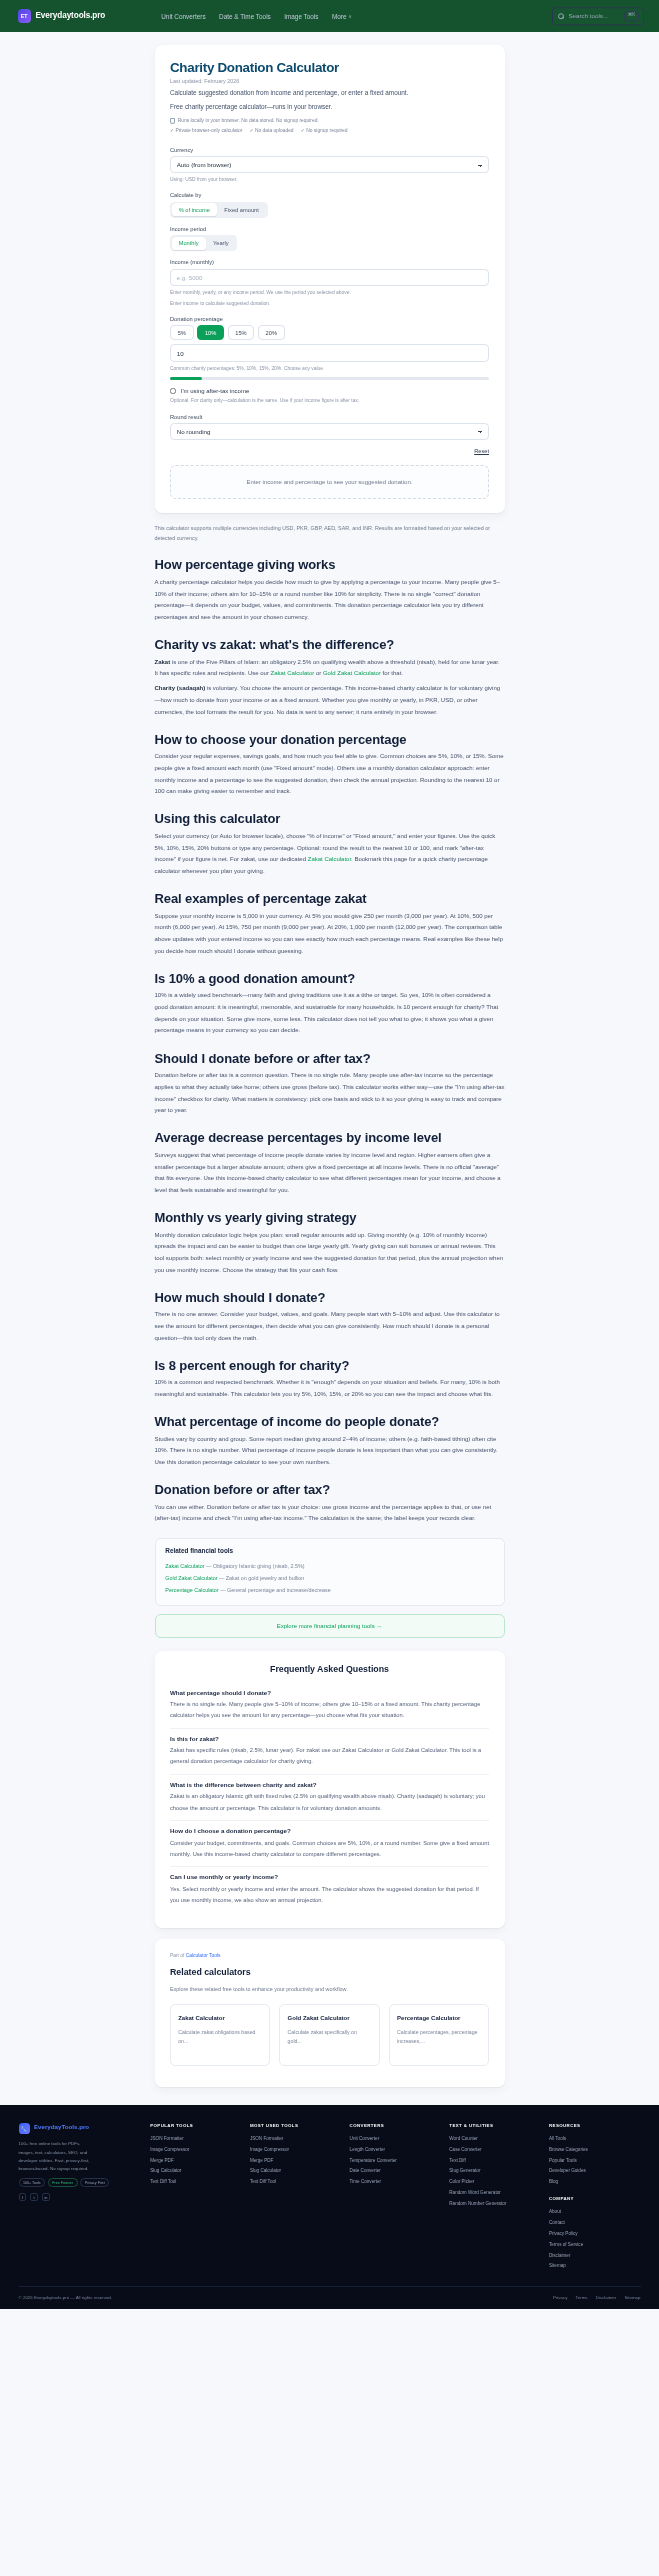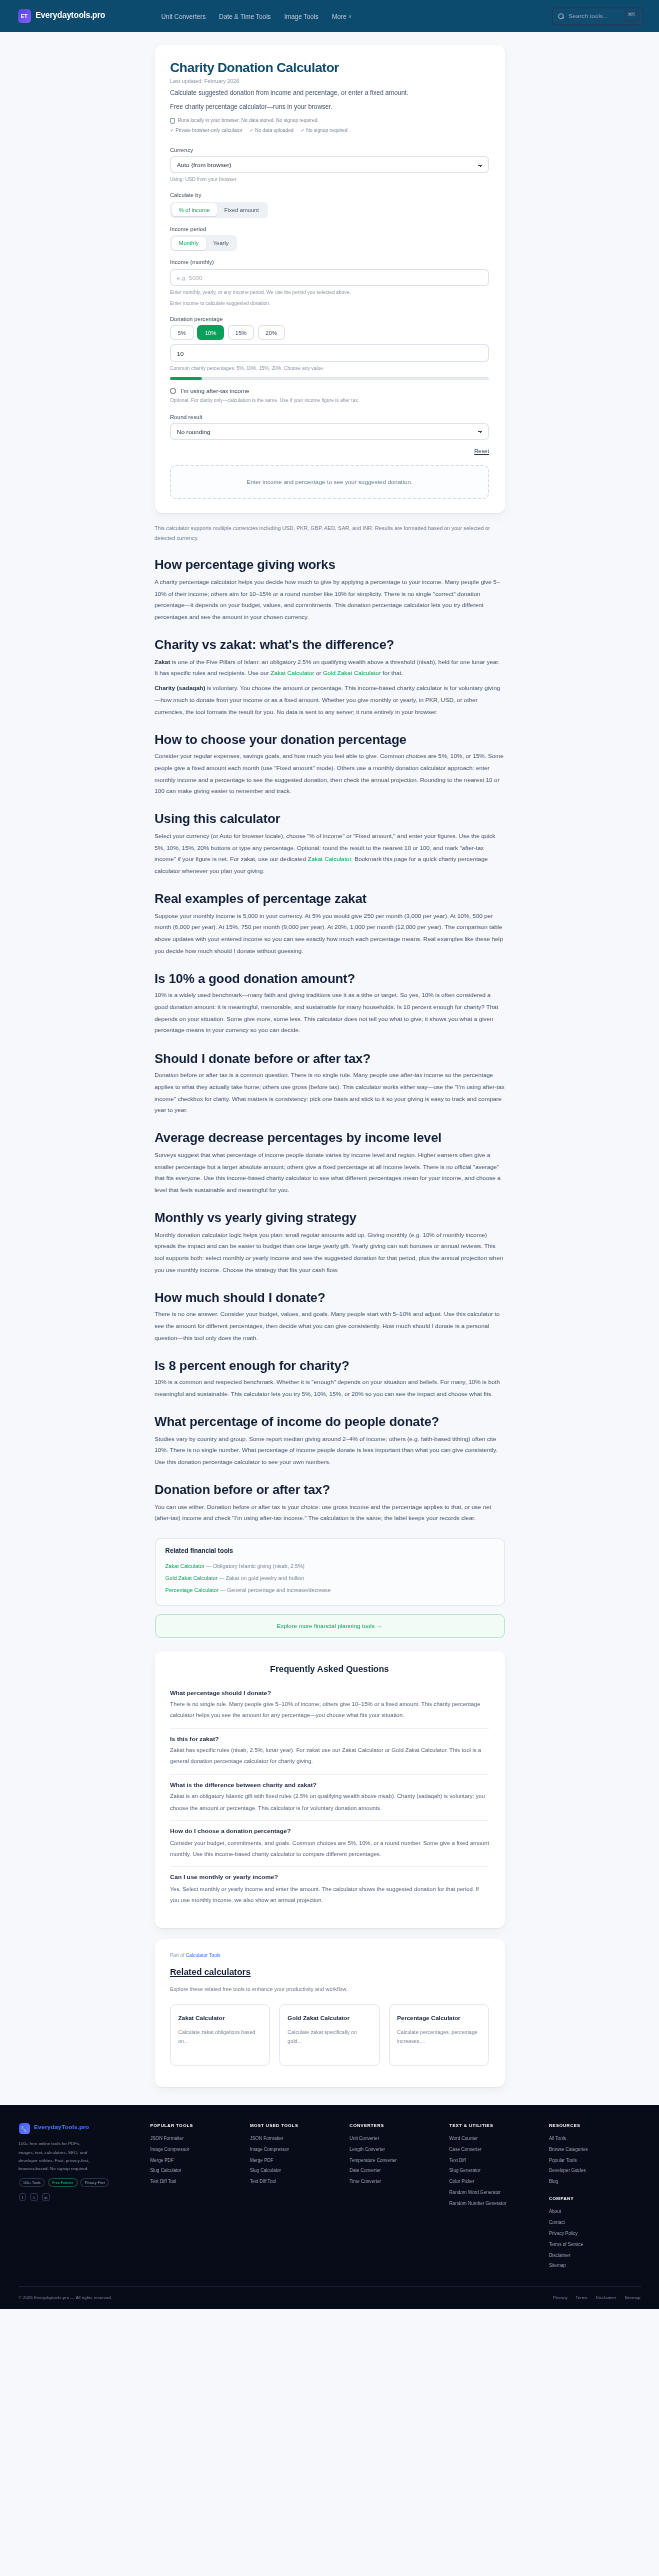--- a/index.html
+++ b/index.html
@@ -8,21 +8,21 @@
   body {
     font-family: "Liberation Sans", sans-serif;
     background: #f6f8fb;
     color: #1f2b3d;
     -webkit-font-smoothing: antialiased;
   }
   a { text-decoration: none; color: inherit; }
 
   
   .site-header {
-    background: #0c4a6e;
+    background: #14532d;
     height: 32px;
     display: flex;
     align-items: center;
     padding: 0 17.5px;
     position: relative;
   }
   .brand { display: flex; align-items: center; gap: 4.6px; }
   .brand-mark {
     width: 13.4px; height: 13.4px; border-radius: 4.1px;
     background: linear-gradient(135deg,#4f46e5,#8b5cf6);
@@ -189,21 +189,21 @@
   .faq-a { font-size: 5.7px; line-height: 1.95; color: #55607a; }
 
   
   .rel-card {
     background: #fff; border-radius: 7.2px; margin-top: 11.3px;
     box-shadow: 0 0.5px 1px rgba(16,24,40,.05), 0 3.1px 9.3px rgba(16,24,40,.04);
     padding: 14.4px 15.5px 20.6px;
   }
   .partof { font-size: 4.9px; color: #8b94a6; }
   .partof a { color: #2f6df6; }
-  .rel-card h2 { font-size: 8.8px; font-weight: 700; color: #13203a; margin-top: 8.2px; text-decoration: underline; }
+  .rel-card h2 { font-size: 8.8px; font-weight: 700; color: #13203a; margin-top: 8.2px; }
   .rel-sub { font-size: 5.4px; color: #6e7a8d; margin-top: 9.3px; }
   .rel-grid { display: grid; grid-template-columns: repeat(3,1fr); gap: 9.3px; margin-top: 12.4px; }
   .rel-tile {
     border: 0.5px solid #e6eaf1; border-radius: 5.2px; padding: 8.2px 7.2px;
     min-height: 62px;
   }
   .rel-tile h4 { font-size: 6px; font-weight: 700; color: #13203a; line-height: 1.5; }
   .rel-tile p { font-size: 5.2px; color: #7b8598; margin-top: 5.7px; line-height: 1.7; }
 
   

